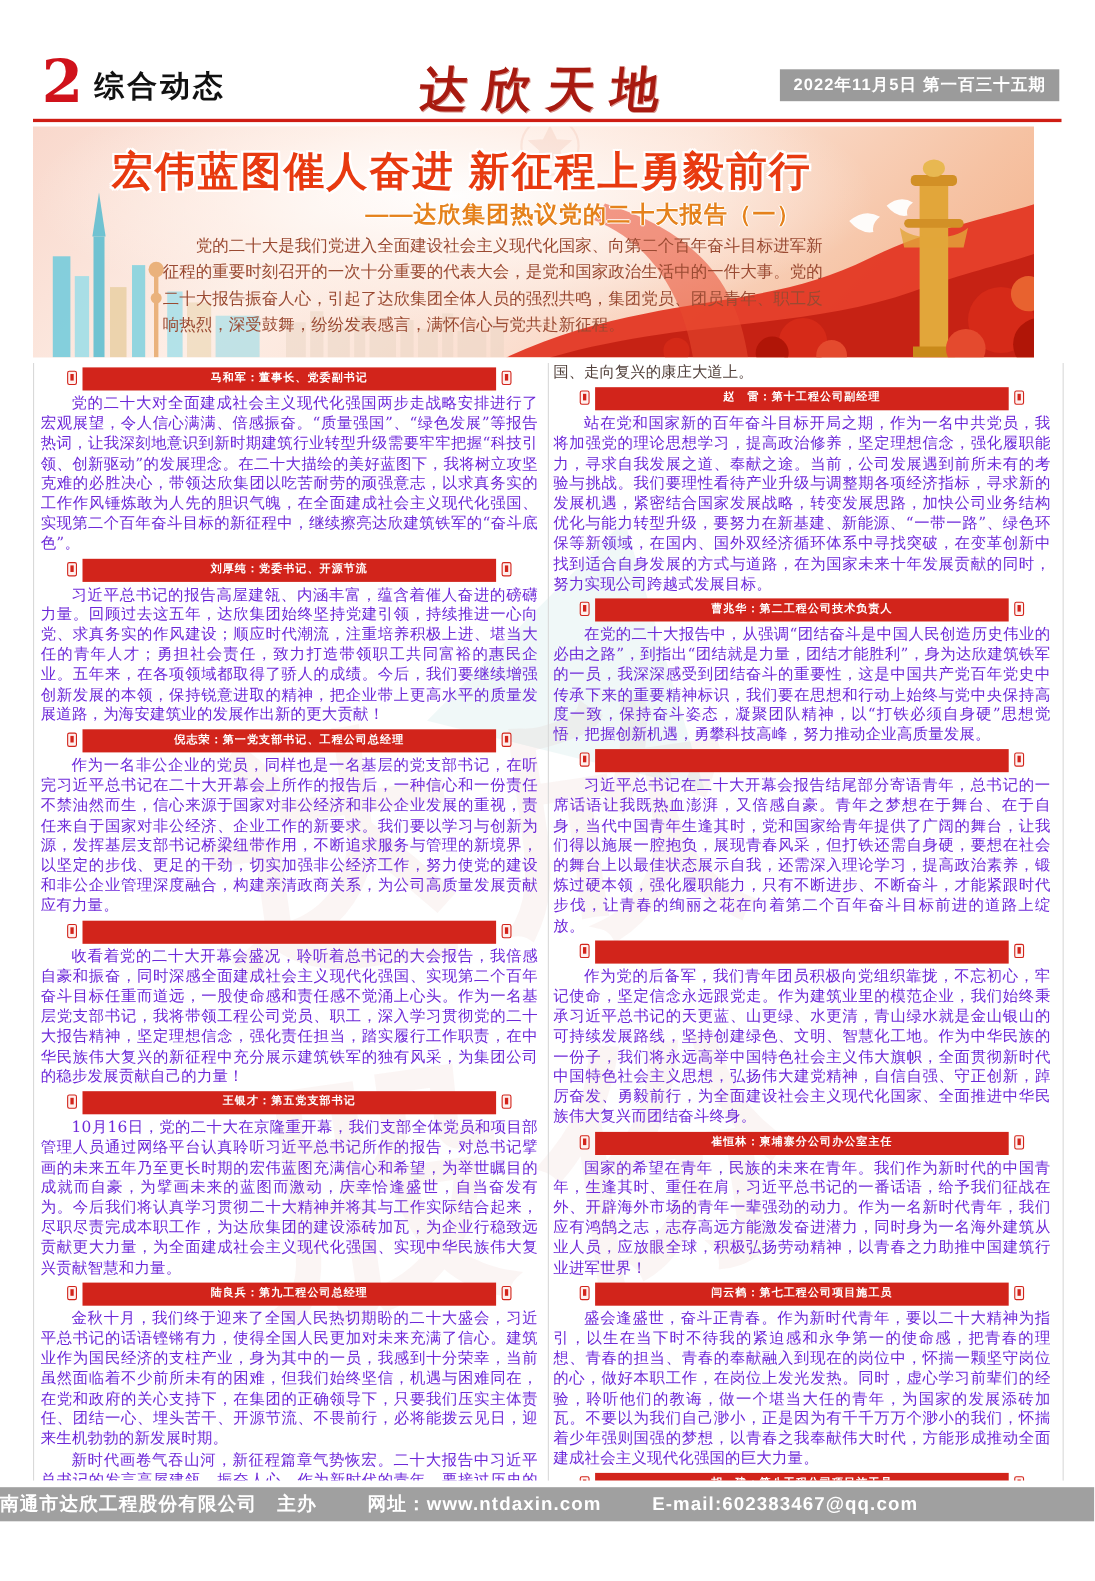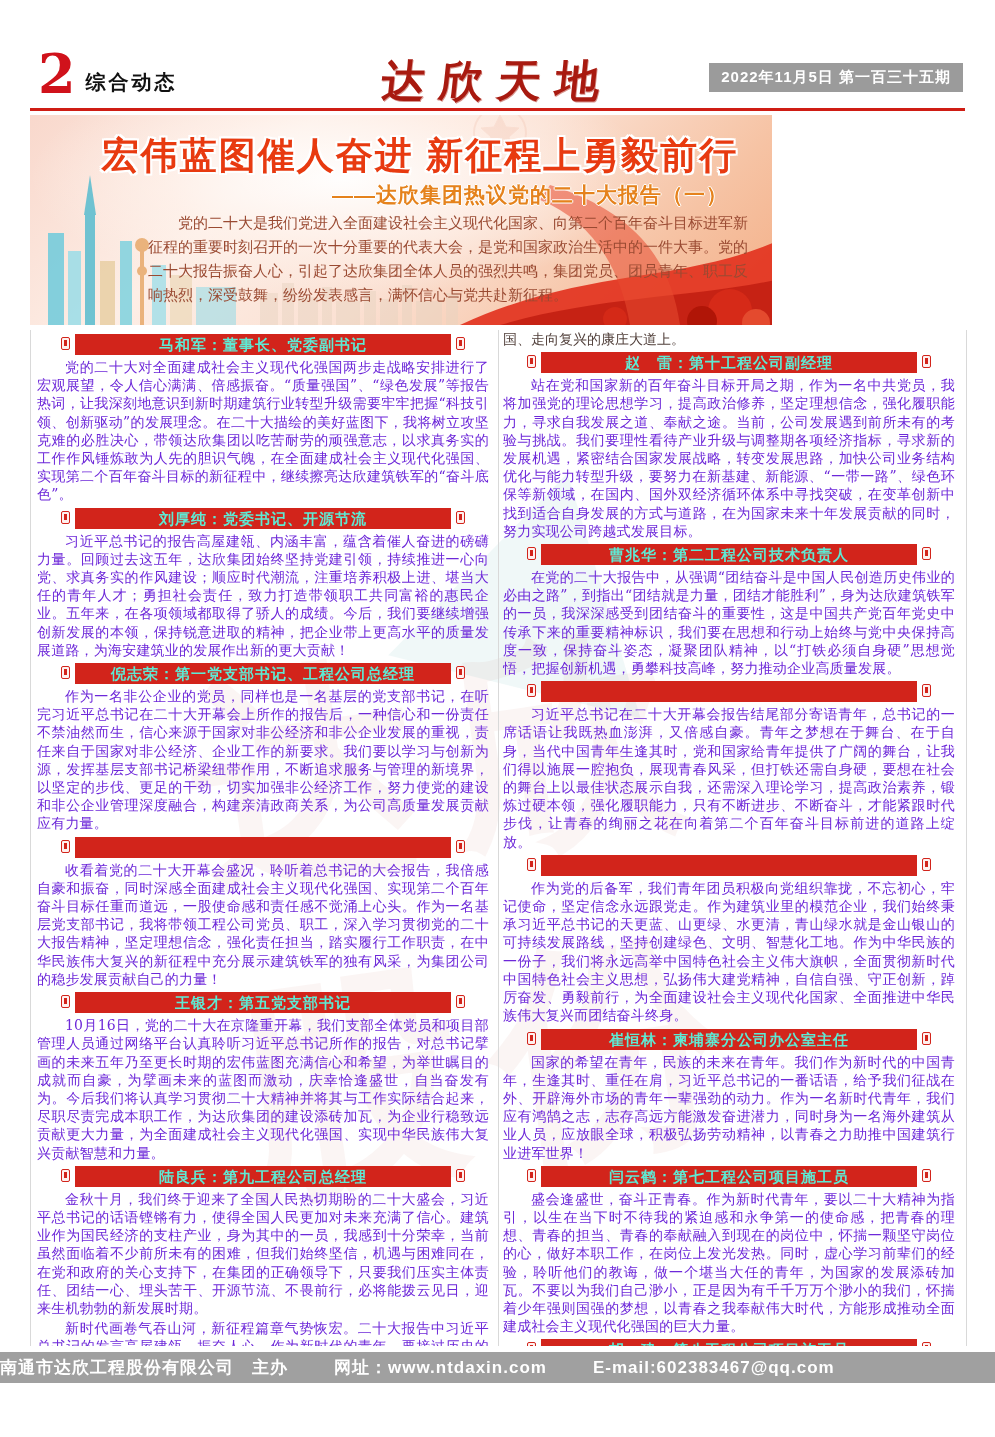--- a/index.html
+++ b/index.html
@@ -4,32 +4,32 @@
 <style>
   html,body{margin:0;padding:0;background:#ffffff;}
   .page{position:relative;width:995px;height:1437px;background:#ffffff;overflow:hidden;
         font-family:"DejaVu Serif","Liberation Serif",serif;}
 
   
   .mast{position:absolute;left:0;top:0;width:995px;height:112px;}
   .mast-left{position:absolute;left:38px;top:50px;display:flex;align-items:flex-end;gap:10px;}
   .pagenum{font-size:54px;line-height:48px;font-weight:bold;color:#d0121b;
            font-family:"DejaVu Serif",serif;}
-  .section{font-size:20px;font-weight:bold;color:#111;letter-spacing:3px;padding-bottom:2px;
+  .section{font-size:27px;font-weight:bold;color:#111;letter-spacing:3px;padding-bottom:2px;
            font-family:"Liberation Sans",sans-serif;}
   .brand{position:absolute;left:0;right:0;top:52px;text-align:center;
          font-size:44px;font-weight:bold;color:#a81a10;letter-spacing:14px;
          transform:skewX(-6deg);font-family:"DejaVu Serif",serif;text-shadow:1px 1px 0 #d8958e;}
   .issue{position:absolute;right:32px;top:63px;background:#9b9b9b;color:#fff;
          font-size:15px;font-weight:bold;padding:5px 12px;letter-spacing:1px;
          font-family:"Liberation Sans",sans-serif;}
   .red-rule{position:absolute;left:30px;right:30px;top:108px;height:3px;background:#cf1d14;}
 
   
-  .banner{position:absolute;left:30px;top:115px;width:742px;height:210px;overflow:hidden;
+  .banner{position:absolute;left:30px;top:115px;width:910px;height:210px;overflow:hidden;
           background:
             radial-gradient(ellipse 60% 80% at 42% 30%, rgba(255,255,255,.95) 0%, rgba(255,244,238,.6) 40%, rgba(255,244,238,0) 70%),
             linear-gradient(135deg,#f9d8cc 0%,#fdeee6 30%,#fbe0d2 55%,#f6c3a4 80%,#f3ae86 100%);}
   .banner-art{position:absolute;left:0;top:0;width:935px;height:210px;}
   .banner-title{position:absolute;left:60px;top:16px;width:660px;text-align:center;
           font-size:37px;font-weight:bold;color:#e83a10;letter-spacing:2px;white-space:nowrap;
           font-family:"Liberation Sans",sans-serif;
           text-shadow:-2px 0 #fff,2px 0 #fff,0 -2px #fff,0 2px #fff,-2px -2px #fff,2px 2px #fff,-2px 2px #fff,2px -2px #fff;}
   .banner-sub{position:absolute;left:280px;top:66px;width:440px;text-align:center;
           font-size:21px;font-weight:bold;color:#e5821c;letter-spacing:1px;white-space:nowrap;
@@ -49,22 +49,22 @@
   .wm-text{position:absolute;left:180px;top:260px;width:700px;font-size:230px;font-weight:bold;
         color:rgba(175,70,50,.055);transform:rotate(-8deg);letter-spacing:30px;pointer-events:none;
         font-family:"DejaVu Serif",serif;}
   .wm-tri{position:absolute;left:380px;top:140px;width:0;height:0;pointer-events:none;
         border-left:130px solid transparent;border-right:130px solid transparent;
         border-bottom:220px solid rgba(40,150,150,.07);transform:rotate(14deg);}
 
   .article{margin:0 0 2px 0;}
   .bar{position:relative;width:376px;margin:4px auto 3px auto;height:21px;background:#d2241b;
        display:flex;align-items:center;justify-content:center;}
-  .bar-text{color:#5eead4;font-weight:bold;font-size:15px;letter-spacing:1px;line-height:21px;
-       font-family:Liberation Sans, sans-serif;white-space:nowrap;}
+  .bar-text{color:#ffffff;font-weight:bold;font-size:10px;letter-spacing:1px;line-height:21px;
+       font-family:Liberation Mono, monospace;white-space:nowrap;}
   .orn{position:absolute;top:3px;width:9px;height:13px;border:1.5px solid #d2241b;border-radius:2px;
        background:#fff0ee;box-sizing:border-box;}
   .orn.l{left:-14px;} .orn.r{right:-14px;}
   .orn::after{content:"";display:block;margin:2px auto 0 auto;width:3px;height:6px;background:#d2241b;}
 
   .body-p{margin:0;font-size:14px;line-height:18.2px;color:#6d28d9;text-align:justify;
           text-indent:2em;letter-spacing:.2px;}
   .cont-p{margin:0 0 2px 0;font-size:14px;line-height:18.2px;color:#52413c;text-align:left;
           text-indent:0;}
 

